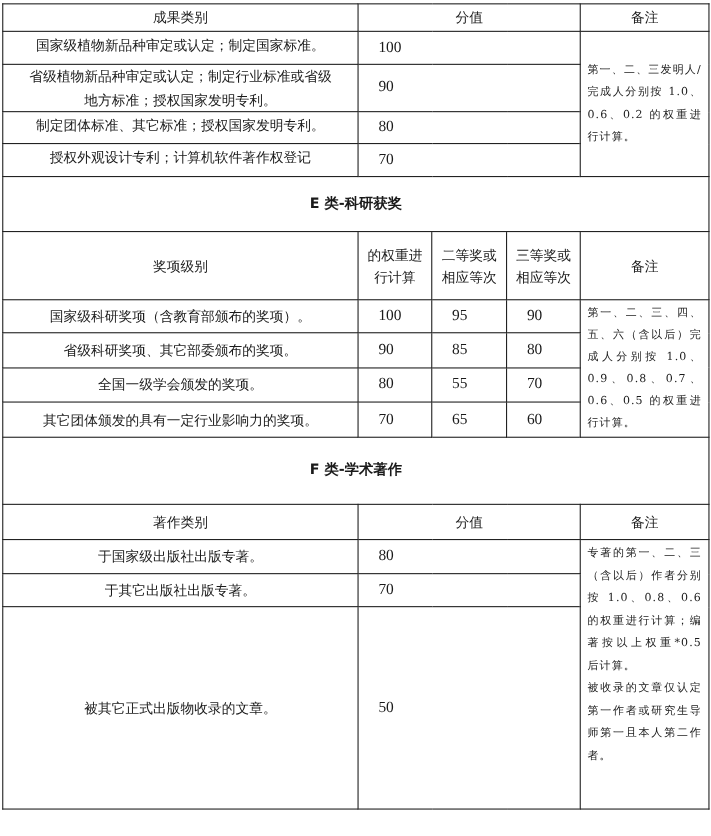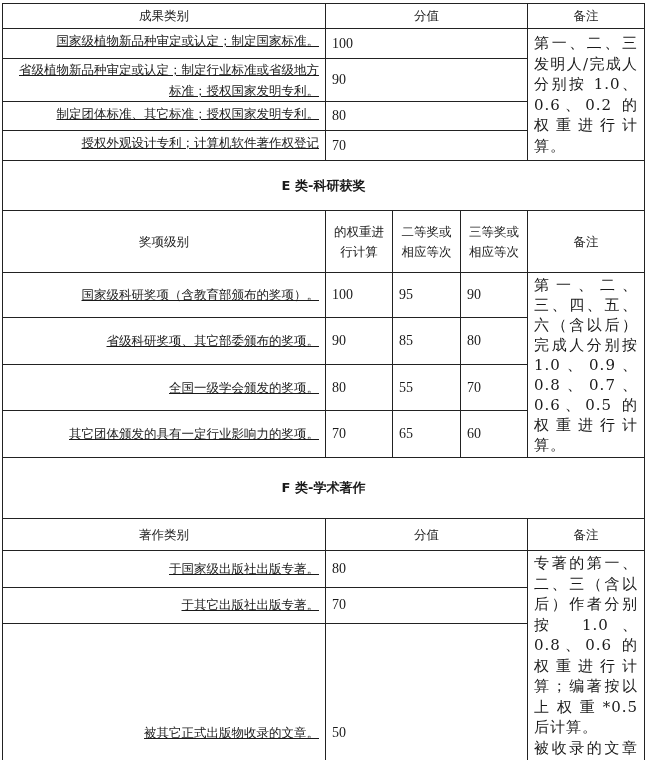--- a/index.html
+++ b/index.html
@@ -1,26 +1,26 @@
 <!DOCTYPE html>
 <html><head>
   <meta charset="utf-8">
   <style>
     html, body { margin: 0; padding: 0; background: #ffffff; }
     body { width: 646px; height: 760px; position: relative; overflow: hidden;
            font-family: "DejaVu Serif", "Liberation Serif", serif; color: #1a1a1a; }
     .page { position: absolute; left: 2px; top: 3px; width: 642px; }
     table { border-collapse: collapse; width: 642px; table-layout: fixed; }
-    td, th { border: 1px solid #222; padding: 0 6px; font-size: 12.5px; font-weight: normal;
+    td, th { border: 1px solid #222; padding: 0 18px; font-size: 12.5px; font-weight: normal;
              vertical-align: middle; line-height: 20px; }
     th { text-align: center; }
     .c { text-align: left; }
-    .l { text-align: right; text-decoration: underline; }
+    .l { text-align: center; }
     .section { text-align: center; font-weight: bold; font-family: "DejaVu Sans", "Liberation Sans", sans-serif; font-size: 13px; }
-    .note { text-align: justify; text-align-last: left; letter-spacing: 1px; line-height: 20.5px; padding: 2px 6px; font-size: 15px; }
+    .note { text-align: justify; text-align-last: left; letter-spacing: 1px; line-height: 20.5px; padding: 2px 6px; font-size: 10px; }
     .hd { font-family: "DejaVu Sans", "Liberation Sans", sans-serif; font-size: 12.5px; }
     .num { font-family: "Liberation Serif", serif; font-size: 14px; }
     .grade { line-height: 20px; padding: 1px 4px; }
     .top-al { vertical-align: top; padding-top: 2px; }
   </style>
 </head>
 <body>
 
 <div class="page">
   <table>

